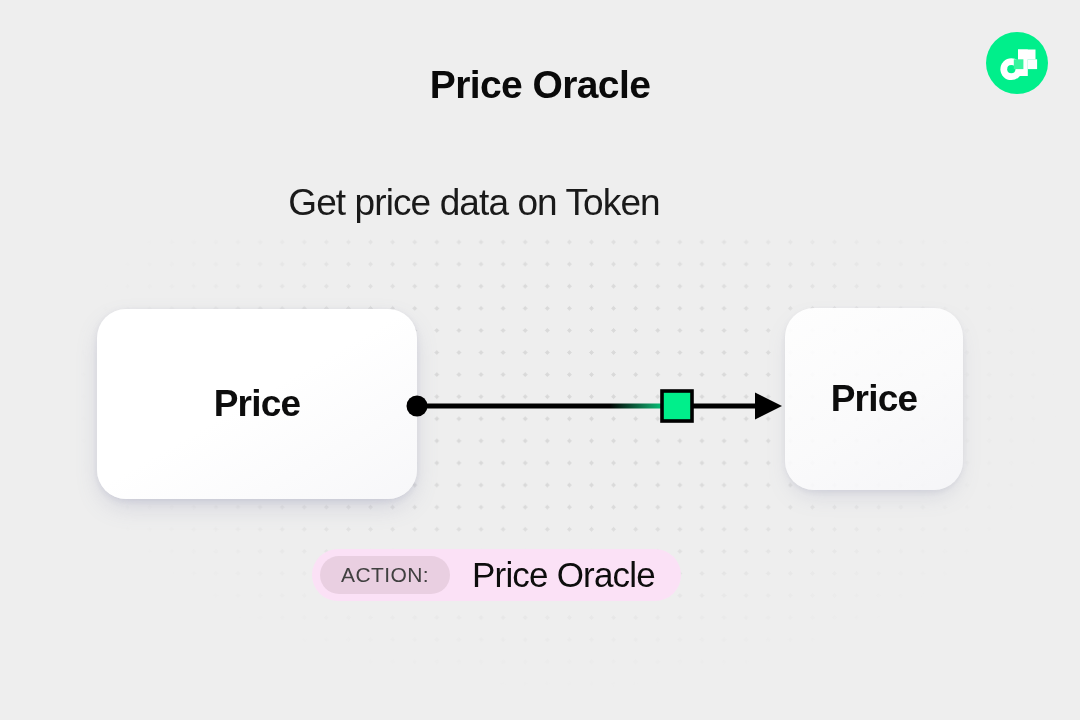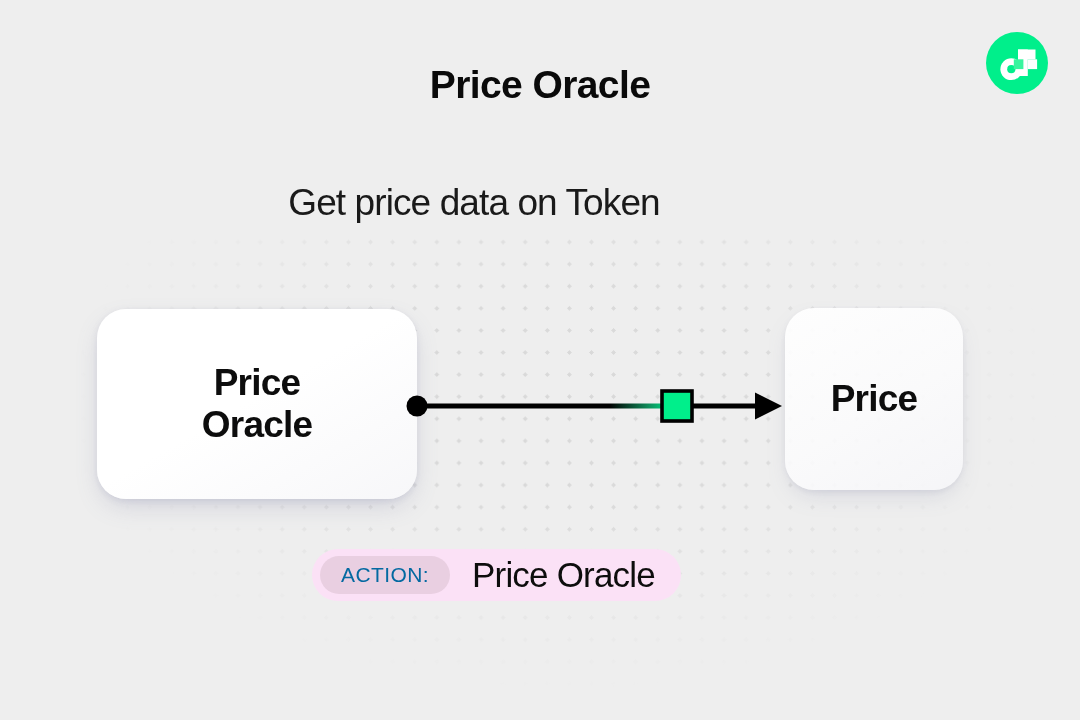--- a/index.html
+++ b/index.html
@@ -91,21 +91,21 @@
     display:flex; align-items:center;
     padding:0 26px 0 8px;
     border-radius:26px;
     background:#fbe1f6;
   }
   #action-label {
     display:flex; align-items:center; justify-content:center;
     height:38px; padding:0 21px;
     border-radius:19px;
     background:#e9cfe1;
-    color:#0369a1;
+    color:#404040;
     font-size:21px; font-weight:400;
     letter-spacing:.4px;
   }
   #action-value {
     margin-left:22px;
     color:#0d0d0d;
     font-size:35px; font-weight:400;
     letter-spacing:-.8px;
   }
 </style>
@@ -131,21 +131,20 @@
     <circle cx="25.3" cy="37.2" r="10.9" fill="#ffffff"></circle>
     <circle cx="25.3" cy="37.2" r="4.1" fill="#00EF8B"></circle>
 
     <rect x="27.8" y="27.3" width="9.6" height="9.8" fill="#38F59E"></rect>
   </svg>
 </div>
 
 <div id="node-source" class="node">
   <div>
     <div>Price</div>
-    <div>Oracle</div>
   </div>
 </div>
 
 <div id="node-target" class="node">
   <div>Price</div>
 </div>
 
 <div id="connector">
   <svg width="400" height="56" viewBox="0 0 400 56">
     <defs>

